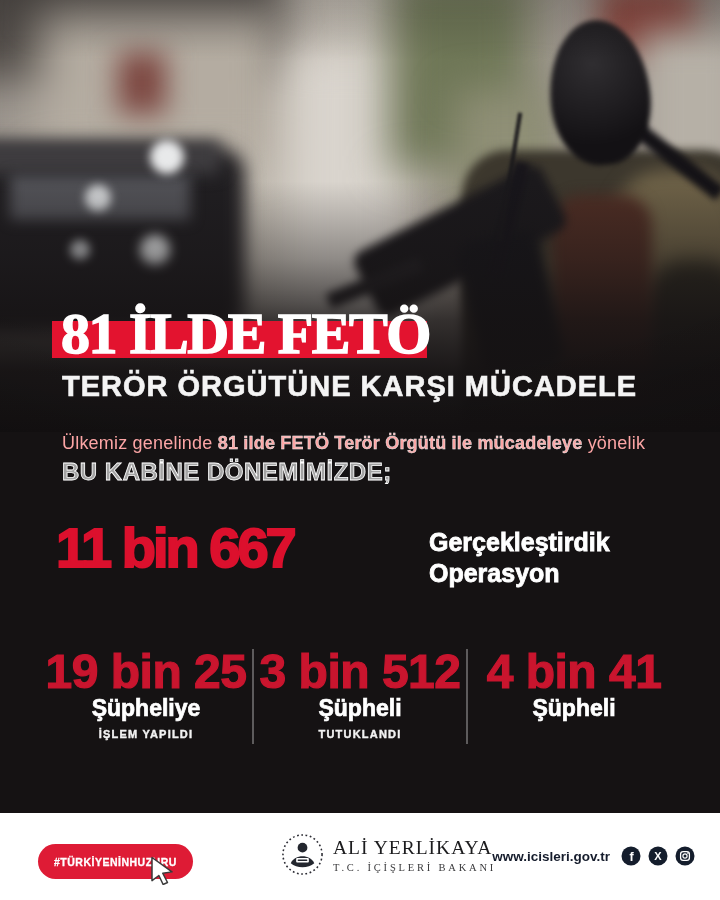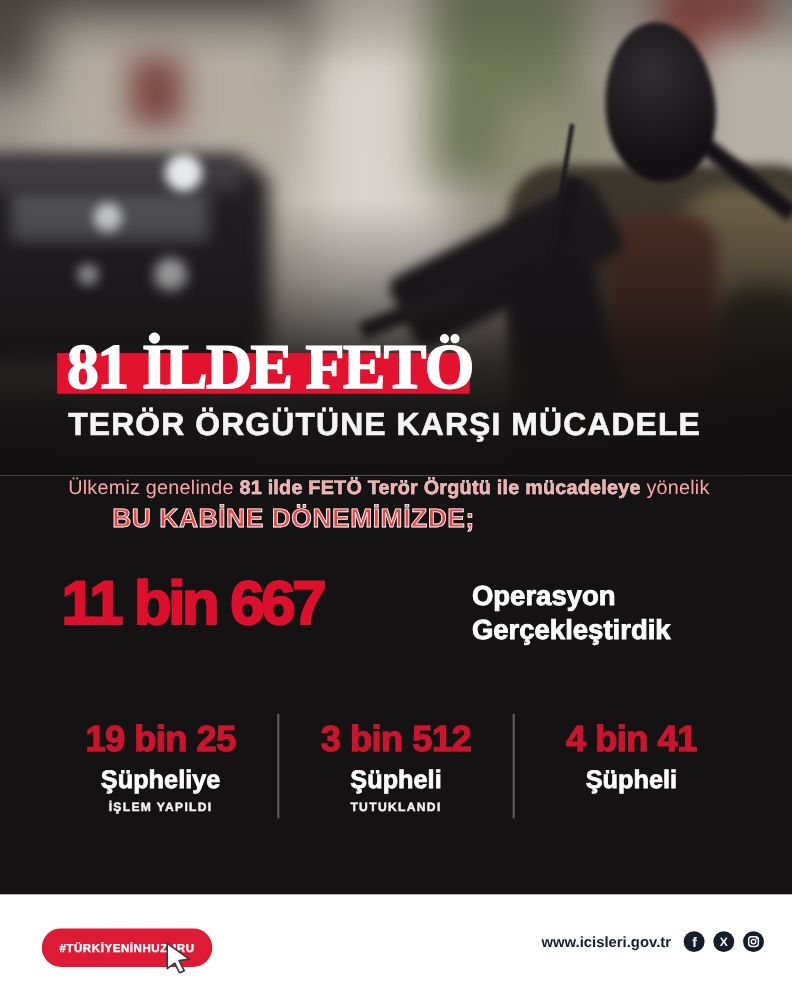--- a/index.html
+++ b/index.html
@@ -48,31 +48,31 @@
   
   .red-banner { position:absolute; left:52px; top:321px; width:375px; height:37px; background:#e3132f; }
   .title { position:absolute; left:61px; top:300px; font-size:58px; font-weight:700; letter-spacing:-1.5px;
            color:#fff; -webkit-text-stroke:1.5px #fff; white-space:nowrap;font-family:Liberation Serif, serif; }
   .subtitle { position:absolute; left:62px; top:370px; font-size:29px; font-weight:700; letter-spacing:1px;
               color:#f4f4f4; -webkit-text-stroke:0.6px #f4f4f4; white-space:nowrap; }
   .intro { position:absolute; left:62px; top:433px; font-size:18px; font-weight:400; letter-spacing:0.2px;
            color:#fca5a5; white-space:nowrap; }
   .intro .b { font-weight:700; -webkit-text-stroke:0.4px #f0f0f0; }
   .intro2 { position:absolute; left:62px; top:458px; font-size:24px; font-weight:700; letter-spacing:0.5px;
-            color:#ef4444; -webkit-text-stroke:0.8px #fff; white-space:nowrap;margin-left:40px; }
+            color:#a3a3a3; -webkit-text-stroke:0.8px #fff; white-space:nowrap; }
   .headline-number { position:absolute; left:56px; top:506px; font-size:56px; line-height:84px; font-weight:700;
                      letter-spacing:-3px; color:#dc102d; -webkit-text-stroke:2px #dc102d; white-space:nowrap; }
   .headline-label { position:absolute; left:429px; top:527px; font-size:25px; line-height:31px; font-weight:700;
                     color:#fff; -webkit-text-stroke:0.8px #fff; }
 
   
   .stats { position:absolute; left:40px; top:649px; width:640px; display:flex; align-items:stretch; text-align:center; }
   .stat { flex:1; padding-top:2px; }
   .stat-divider { width:2px; background:#5d5b5c; }
-  .stat-value { font-size:33px; line-height:42px; font-weight:700; letter-spacing:-0.5px;
+  .stat-value { font-size:48px; line-height:42px; font-weight:700; letter-spacing:-0.5px;
                 color:#c9152e; -webkit-text-stroke:1.2px #c9152e; }
   .stat-label { margin-top:2px; font-size:23px; line-height:27px; font-weight:700;
                 color:#fff; -webkit-text-stroke:0.7px #fff; }
   .stat-sublabel { margin-top:2px; font-size:11px; line-height:20px; font-weight:700; letter-spacing:1.2px;
                    color:#f2f2f2; -webkit-text-stroke:0.4px #f2f2f2; }
 
   
   footer { position:absolute; left:0; top:813px; width:720px; height:87px; background:#ffffff; }
   .hashtag-badge { position:absolute; left:38px; top:31px; height:35px; border-radius:18px; background:#de1b35;
                    display:flex; align-items:center; padding:0 16px; cursor:pointer; }
@@ -127,22 +127,22 @@
 
   <div class="red-banner"></div>
   <h1 class="title">81 İLDE FETÖ</h1>
   <h2 class="subtitle">TERÖR ÖRGÜTÜNE KARŞI MÜCADELE</h2>
 
   <p class="intro"><span>Ülkemiz genelinde </span><span class="b">81 ilde FETÖ Terör Örgütü ile mücadeleye</span><span> yönelik</span></p>
   <p class="intro2">BU KABİNE DÖNEMİMİZDE;</p>
 
   <div class="headline-number">11 bin 667</div>
   <div class="headline-label">
+    <div>Gerçekleştirdik</div>
     <div>Operasyon</div>
-    <div>Gerçekleştirdik</div>
   </div>
 
   <div class="stats">
     <div class="stat">
       <div class="stat-value">19 bin 25</div>
       <div class="stat-label">Şüpheliye</div>
       <div class="stat-sublabel">İŞLEM YAPILDI</div>
     </div>
     <div class="stat-divider"></div>
     <div class="stat">
@@ -158,20 +158,33 @@
   </div>
 
   <footer>
     <div class="hashtag-badge">
       <span>#TÜRKİYENİNHUZURU</span>
     </div>
     <svg class="cursor" viewBox="0 0 24 24">
       <path d="M4 2 L20 13.5 L12.6 14.6 L16.4 22 L12.9 23.6 L9.5 16.4 L4 20.5 Z" fill="#ffffff" stroke="#3a3a3a" stroke-width="1.2" stroke-linejoin="round"></path>
     </svg>
 
+    <div class="logo-group">
+      <svg width="43" height="43" viewBox="0 0 44 44">
+        <circle cx="22" cy="22" r="20" fill="#ffffff" stroke="#2b2b33" stroke-width="1.6" stroke-dasharray="1.8 2.6"></circle>
+        <circle cx="22" cy="15" r="5" fill="#23262e"></circle>
+        <path d="M10 31 C14 21.5, 30 21.5, 34 31 C28 36.5, 16 36.5, 10 31 Z" fill="#23262e"></path>
+        <rect x="15.5" y="25.5" width="13" height="4.6" rx="1" fill="#ffffff"></rect>
+        <rect x="17" y="27" width="10" height="1.6" rx="0.8" fill="#23262e"></rect>
+      </svg>
+      <div>
+        <div class="minister-name">ALİ YERLİKAYA</div>
+        <div class="minister-title">T.C. İÇİŞLERİ BAKANI</div>
+      </div>
+    </div>
 
     <div class="right-group">
       <span class="website">www.icisleri.gov.tr</span>
       <svg class="social-icon" viewBox="0 0 20 20">
         <circle cx="10" cy="10" r="9.5" fill="#141d2c"></circle>
         <text x="10.5" y="15" text-anchor="middle" fill="#ffffff" font-size="12.5" font-weight="bold" font-family="Liberation Sans, sans-serif">f</text>
       </svg>
       <svg class="social-icon" viewBox="0 0 20 20">
         <circle cx="10" cy="10" r="9.5" fill="#141d2c"></circle>
         <text x="10" y="14.2" text-anchor="middle" fill="#ffffff" font-size="11" font-weight="bold" font-family="Liberation Sans, sans-serif">X</text>

